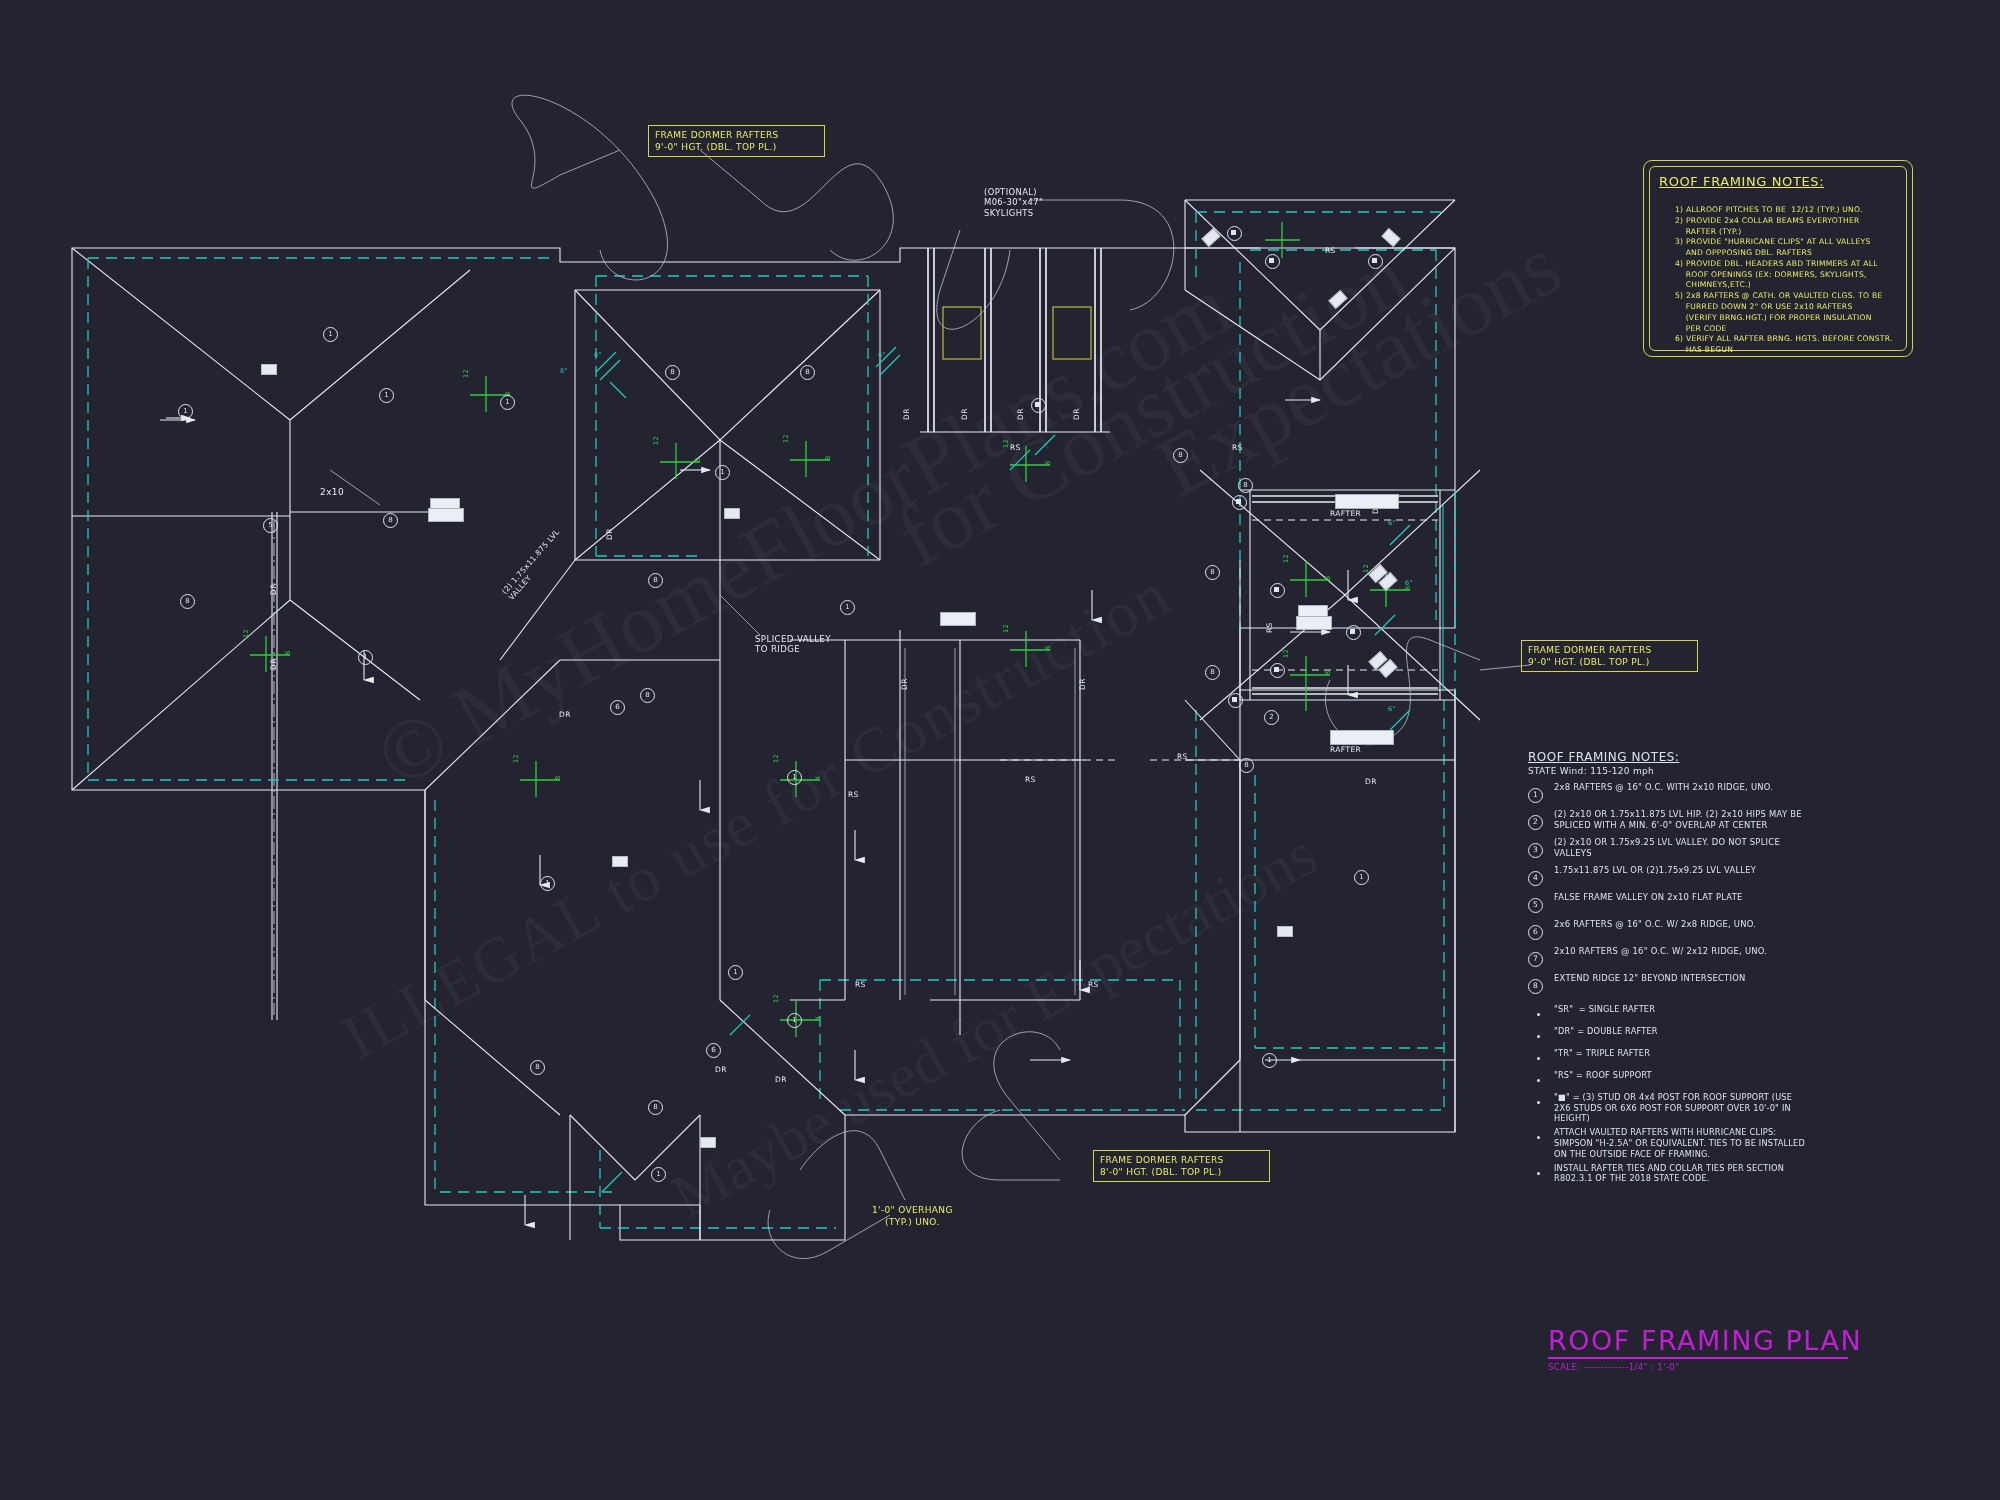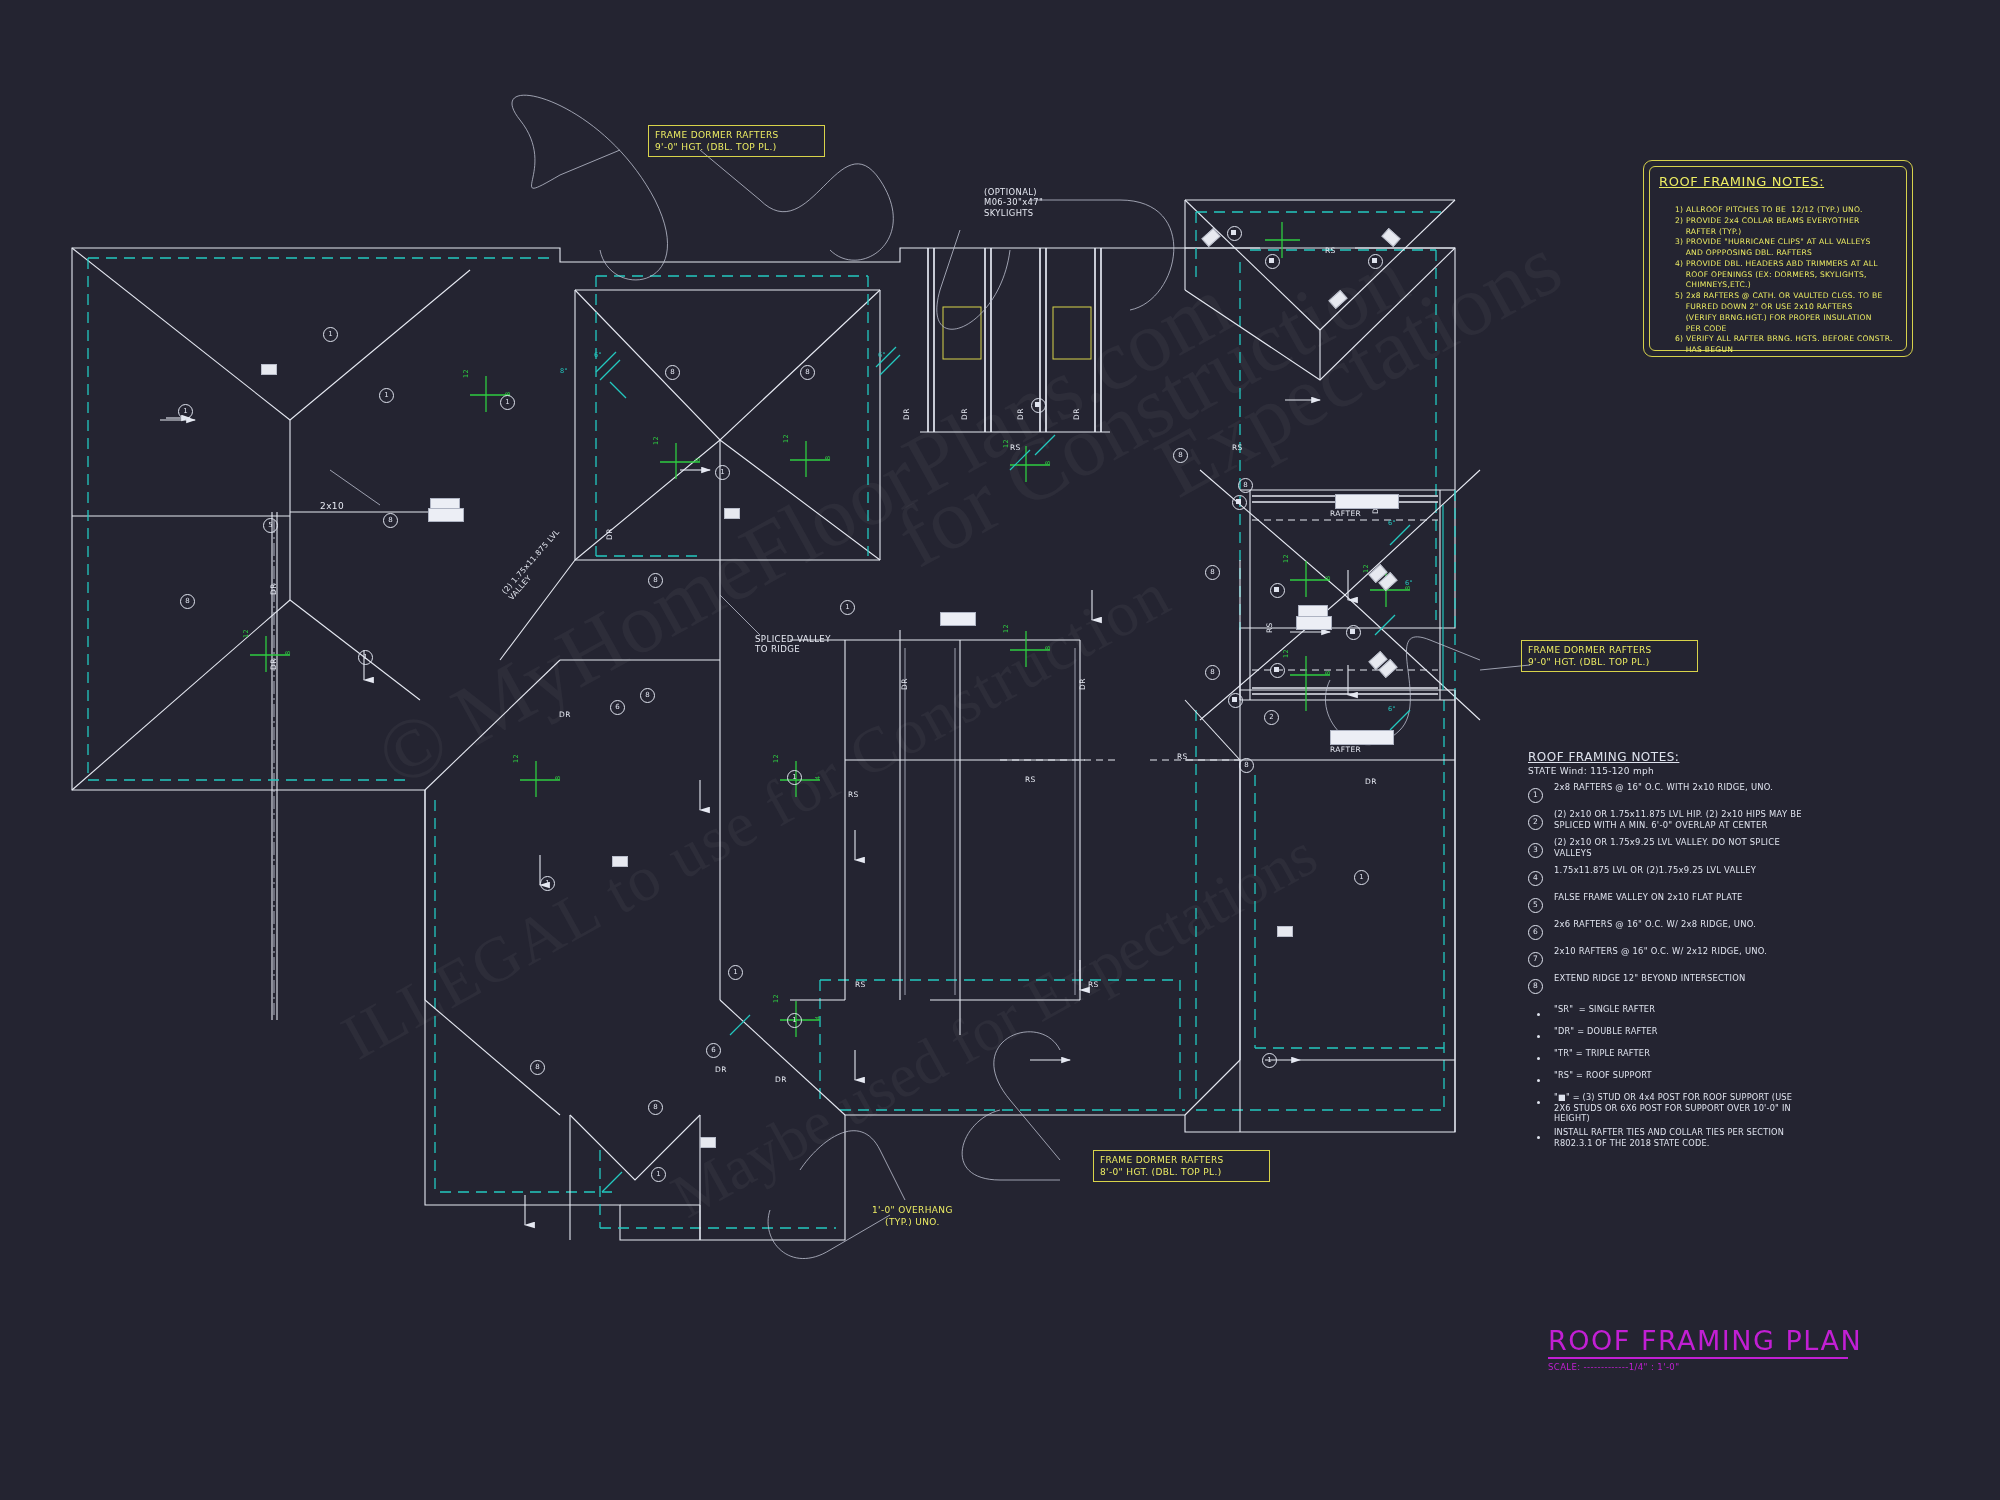--- a/index.html
+++ b/index.html
@@ -391,21 +391,21 @@
 
   <div class="ytext" style="left:872px;top:1205px;text-align:center;">1'-0" OVERHANG
 (TYP.) UNO.</div>
 
   <div class="lbl" style="left:755px;top:634px;font-size:8.6px;">SPLICED VALLEY
 TO RIDGE</div>
 
   <div class="lbl sm" style="left:500px;top:590px;transform:rotate(-49deg);transform-origin:0 0;">(2) 1.75x11.875 LVL
 VALLEY</div>
 
-  <div class="lbl" style="left:320px;top:501px;">2x10</div>
+  <div class="lbl" style="left:320px;top:487px;">2x10</div>
 
   <div class="lbl sm" style="left:1330px;top:509px;">RAFTER</div>
   <div class="lbl sm" style="left:1330px;top:745px;">RAFTER</div>
 
   <div class="lbl sm" style="left:269px;top:595px;transform:rotate(-90deg);transform-origin:0 0;">DR</div>
   <div class="lbl sm" style="left:269px;top:670px;transform:rotate(-90deg);transform-origin:0 0;">DR</div>
   <div class="lbl sm" style="left:605px;top:540px;transform:rotate(-90deg);transform-origin:0 0;">DR</div>
   <div class="lbl sm" style="left:559px;top:710px;">DR</div>
   <div class="lbl sm" style="left:902px;top:420px;transform:rotate(-90deg);transform-origin:0 0;">DR</div>
   <div class="lbl sm" style="left:960px;top:420px;transform:rotate(-90deg);transform-origin:0 0;">DR</div>
@@ -601,20 +601,26 @@
       <div class="tx">"RS" = ROOF SUPPORT</div>
     </div>
     <div class="bl">
       <div class="d"><i></i></div>
       <div class="tx">"■" = (3) STUD OR 4x4 POST FOR ROOF SUPPORT (USE
 2X6 STUDS OR 6X6 POST FOR SUPPORT OVER 10'-0" IN
 HEIGHT)</div>
     </div>
     <div class="bl">
       <div class="d"><i></i></div>
+      <div class="tx">ATTACH VAULTED RAFTERS WITH HURRICANE CLIPS:
+SIMPSON "H-2.5A" OR EQUIVALENT. TIES TO BE INSTALLED
+ON THE OUTSIDE FACE OF FRAMING.</div>
+    </div>
+    <div class="bl">
+      <div class="d"><i></i></div>
       <div class="tx">INSTALL RAFTER TIES AND COLLAR TIES PER SECTION
 R802.3.1 OF THE 2018 STATE CODE.</div>
     </div>
   </div>
 
   <div id="title">
     <div class="tt">ROOF FRAMING PLAN</div>
     <div class="rule"></div>
     <div class="sc">SCALE: -------------1/4" : 1'-0"</div>
   </div>

